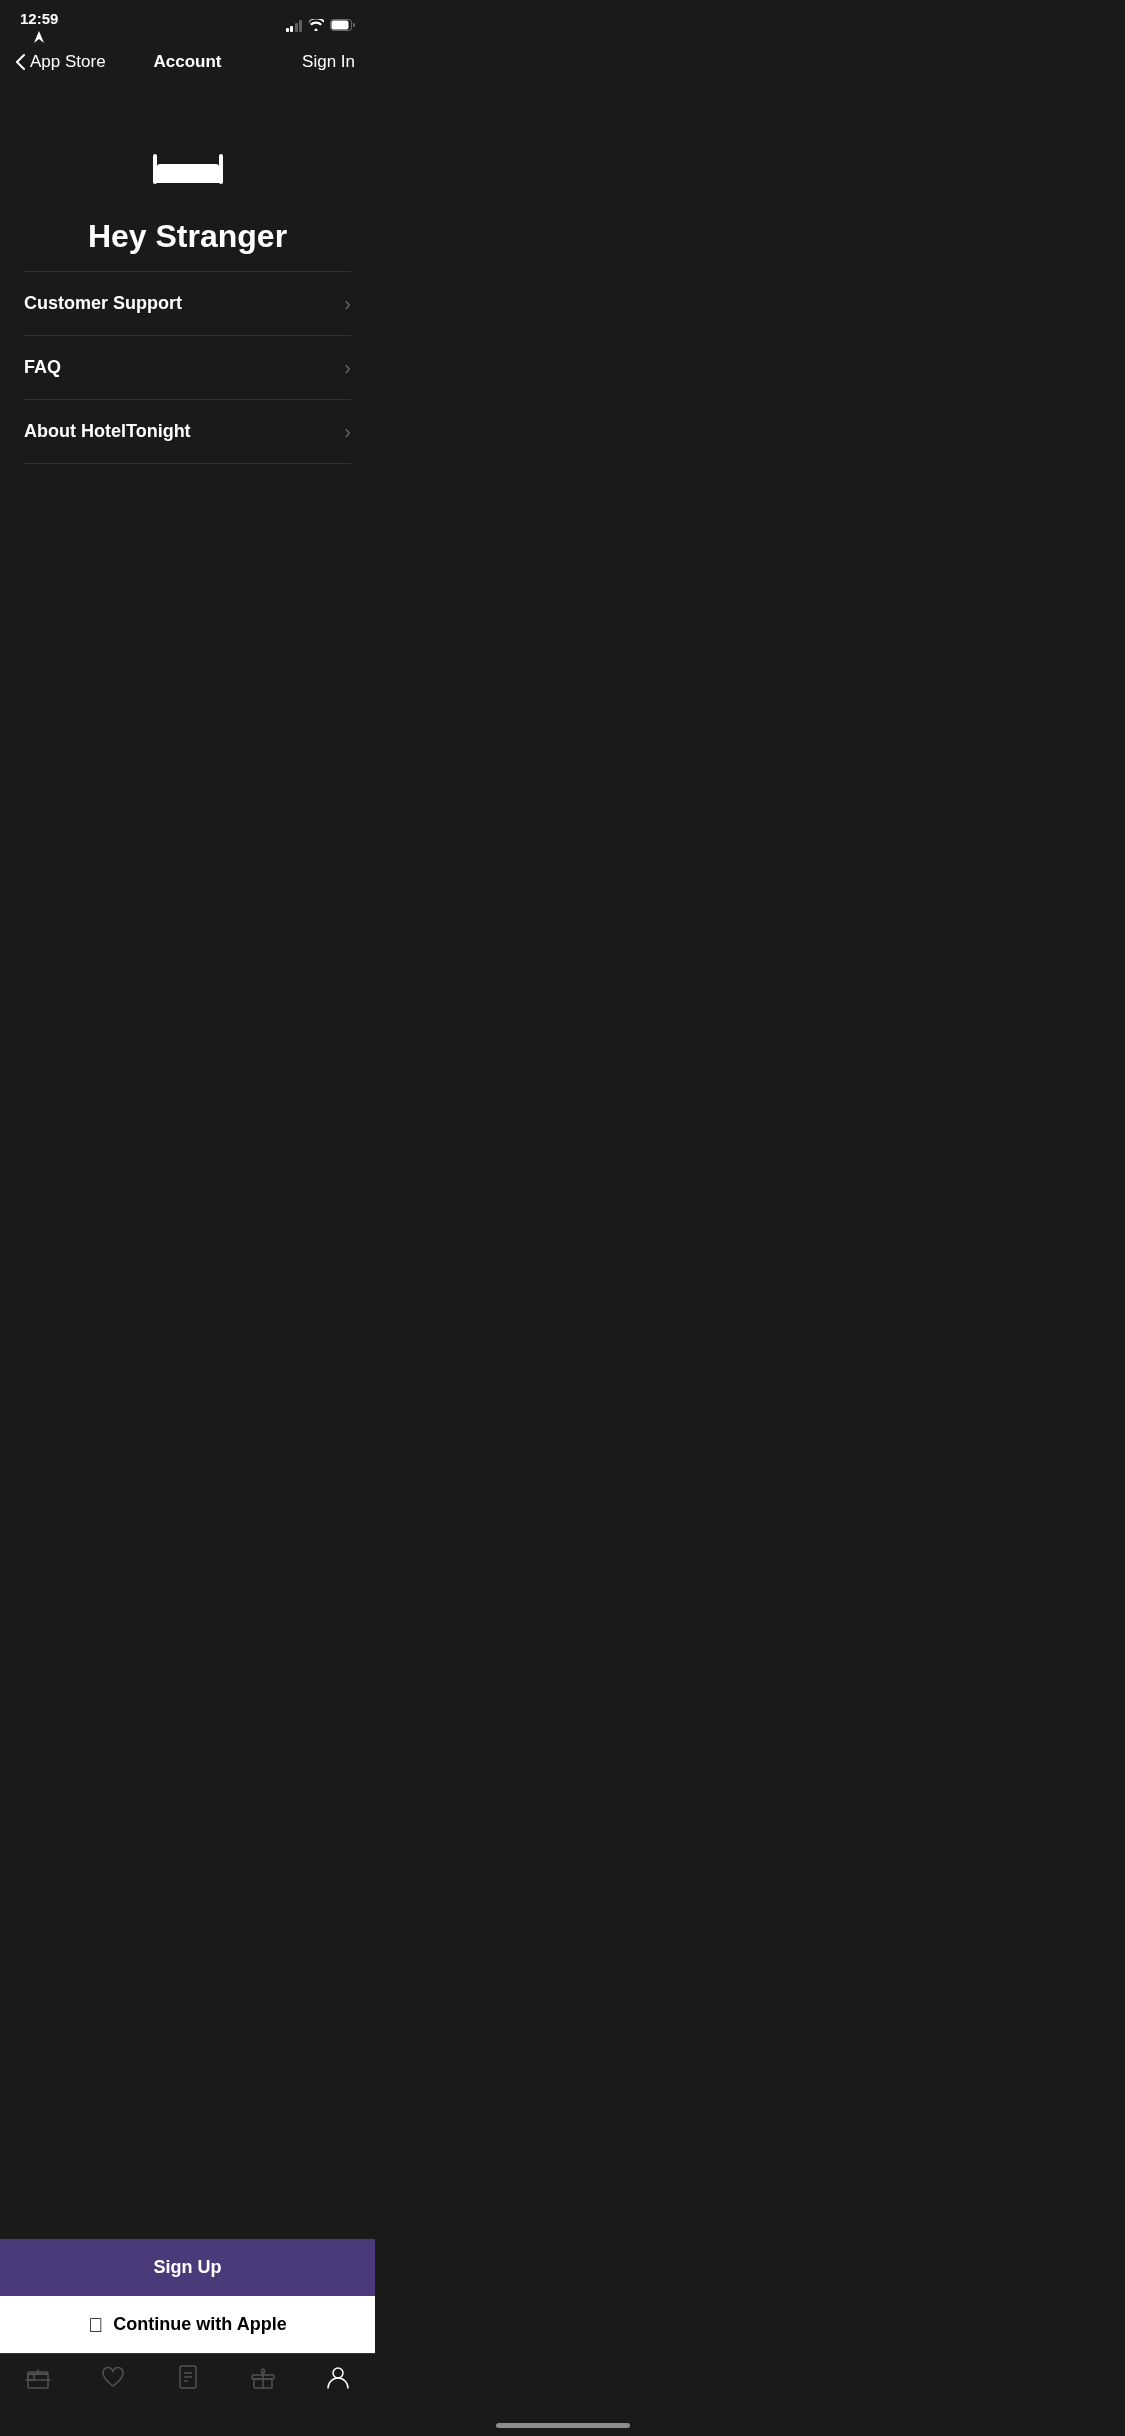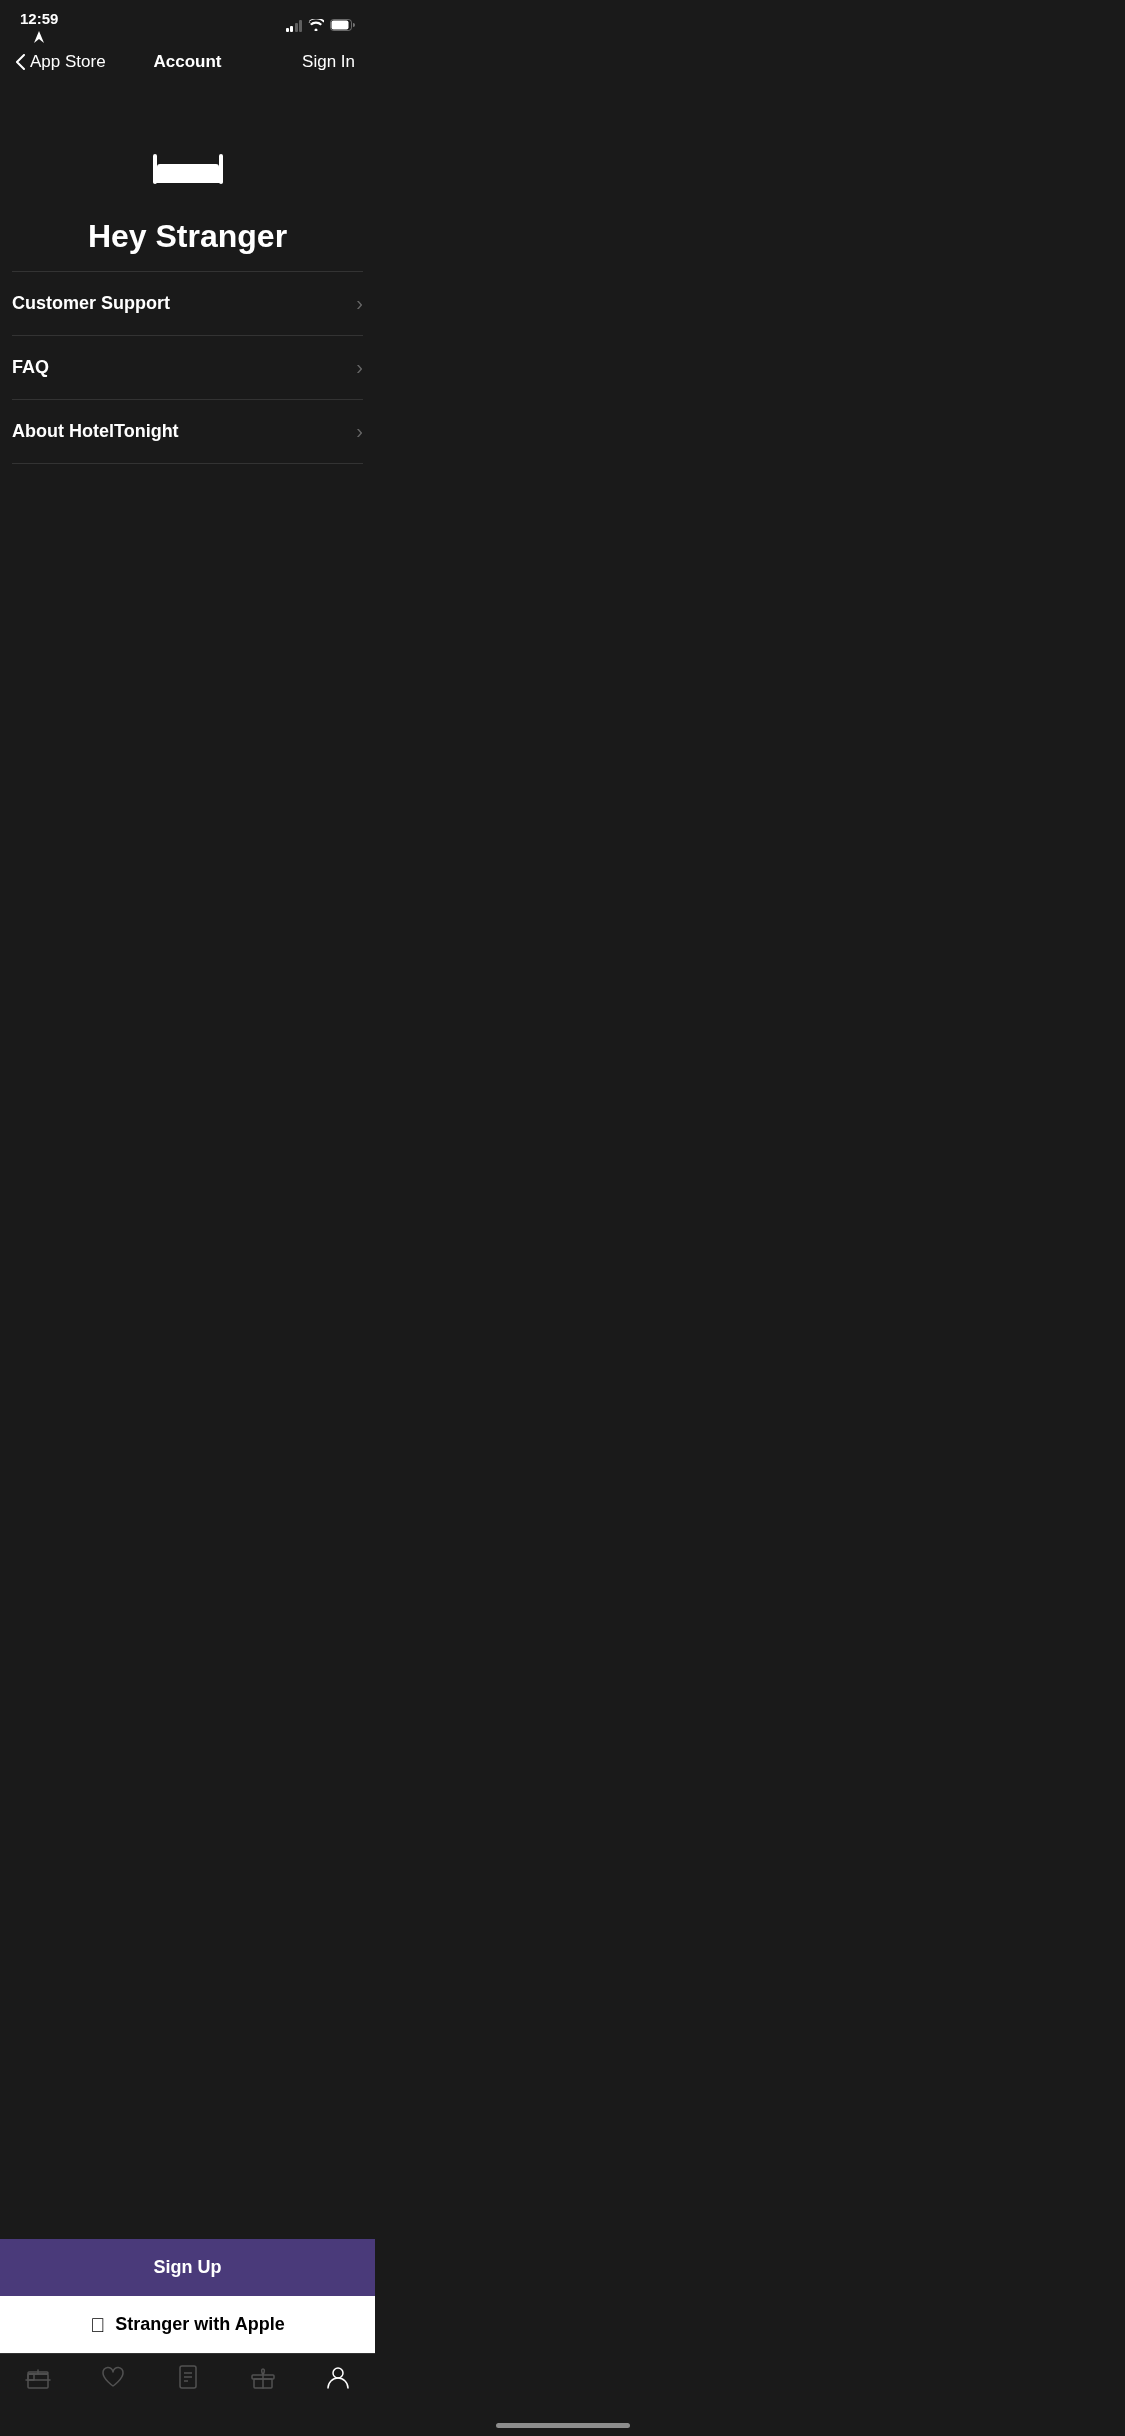--- a/index.html
+++ b/index.html
@@ -94,21 +94,21 @@
       color: #fff;
       cursor: pointer;
       margin-left: 32px;
     }
 
     
     .main-content {
       display: flex;
       flex-direction: column;
       align-items: center;
-      padding: 60px 12px 0;
+      padding: 60px 24px 0;
     }
 
     .hotel-icon {
       margin-bottom: 20px;
     }
 
     .hey-stranger {
       font-size: 32px;
       font-weight: 700;
       color: #fff;
@@ -319,21 +319,21 @@
       <span class="menu-item-label">About HotelTonight</span>
       <span class="chevron">›</span>
     </div>
   </div>
 </div>
 
 <div class="bottom-section">
   <button class="sign-up-btn">Sign Up</button>
   <button class="apple-btn">
     <span class="apple-logo"></span>
-    <span>Stranger with Apple</span>
+    <span>Continue with Apple</span>
   </button>
 </div>
 
 <div class="tab-bar">
   <div class="tab-item">
     <div class="tab-icon">
       <svg width="28" height="24" viewBox="0 0 28 24" fill="none" stroke="#888" stroke-width="1.5">
         <rect x="4" y="8" width="20" height="14" rx="1"></rect>
         <rect x="4" y="8" width="6" height="6" rx="0.5"></rect>
         <path d="M2 14h24M14 4v4" stroke-linecap="round"></path>

